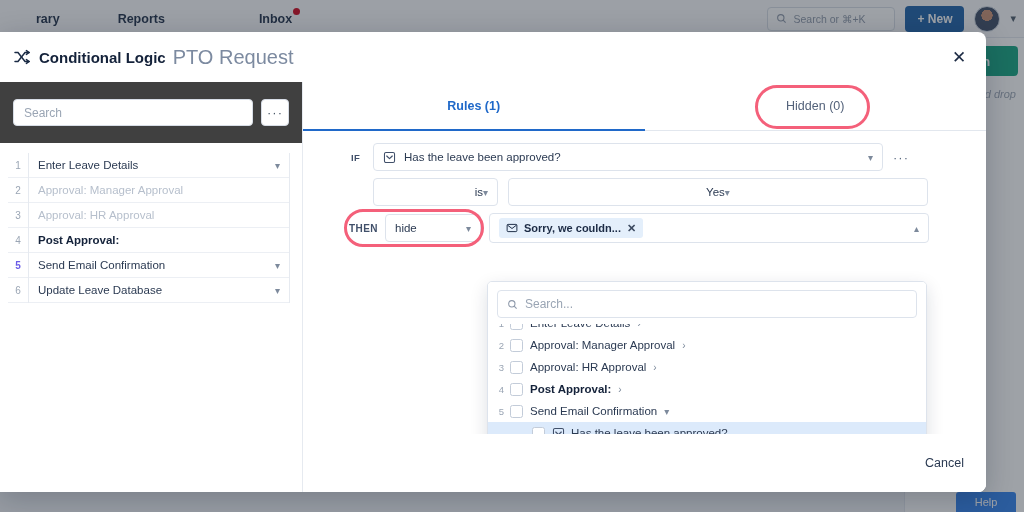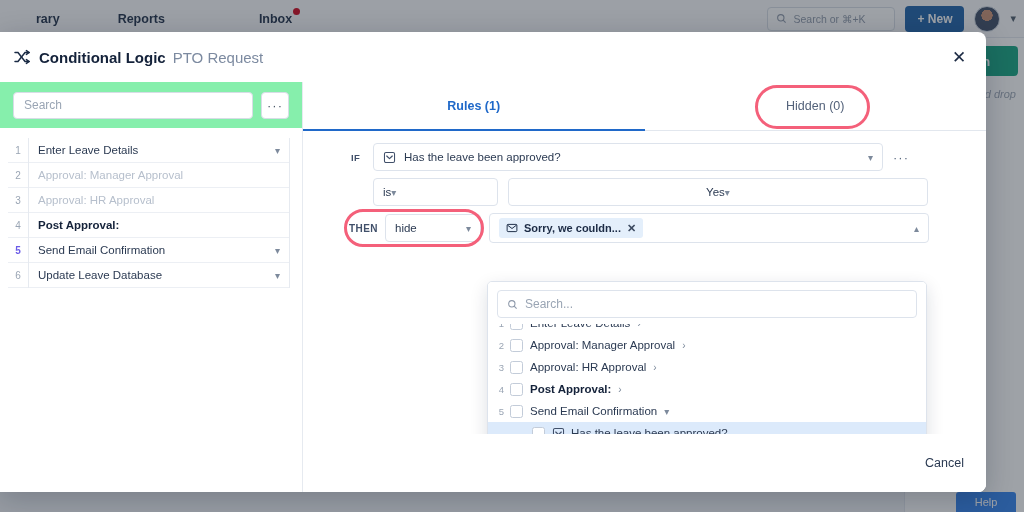--- a/index.html
+++ b/index.html
@@ -72,33 +72,33 @@
     background: #ffffff; border-radius: 0 8px 8px 0;
     box-shadow: 0 6px 28px rgba(10,20,40,0.22);
     overflow: hidden;
   }
   .modal-header {
     height: 50px; display: flex; align-items: center; padding-left: 14px;
     position: relative;
   }
   .shuffle-icon { width: 16px; height: 16px; margin-right: 9px; color: #1b2b45; }
   .modal-title { font-size: 15px; font-weight: 700; color: #14223a; }
-  .modal-subtitle { font-size: 15px; color: #7c8aa0; margin-left: 7px; font-weight: 400; }
+  .modal-subtitle { font-size: 20px; color: #7c8aa0; margin-left: 7px; font-weight: 400; }
   .modal-close {
     position: absolute; right: 16px; top: 50%; transform: translateY(-50%);
     width: 22px; height: 22px; display: flex; align-items: center; justify-content: center;
     font-size: 17px; color: #1d2b44; cursor: pointer;
   }
 
   .modal-body { display: flex; height: 410px; }
 
   
   .left-pane { width: 303px; border-right: 1px solid #e6eaf0; background: #fff; }
   .left-search-wrap {
-    height: 46px; background: #86efac; display: flex; align-items: center; gap: 8px;
+    height: 61px; background: #404040; display: flex; align-items: center; gap: 8px;
     padding: 0 13px;
   }
   .left-search {
     flex: 1; height: 27px; border: 1px solid #d7dde6; border-radius: 4px; background: #fff;
     display: flex; align-items: center; padding: 0 10px; font-size: 12px; color: #9aa5b4;
   }
   .left-dots {
     width: 28px; height: 27px; border: 1px solid #d7dde6; border-radius: 4px; background: #fff;
     display: flex; align-items: center; justify-content: center; color: #4a5868; font-size: 13px;
     letter-spacing: 1px;
@@ -146,21 +146,21 @@
     height: 28px; border: 1px solid #dde3ec; border-radius: 4px; background: #fff;
     display: flex; align-items: center; padding: 0 9px; font-size: 11.5px; color: #2b3a52;
   }
 
   .row-if { margin-left: 24px; }
   .if-field { width: 510px; justify-content: space-between; }
   .if-left { display: flex; align-items: center; gap: 8px; }
   .row-dots { margin-left: 10px; color: #5b6a80; font-size: 13px; letter-spacing: 1px; }
 
   .row2 { margin-top: 7px; padding-left: 70px; gap: 10px; display: flex; }
-  .op-field { width: 125px; justify-content: flex-start; }
+  .op-field { width: 125px; justify-content: flex-end; }
   .val-field { width: 420px; justify-content: center; }
 
   .row3 { margin-top: 7px; padding-left: 46px; display: flex; align-items: center; gap: 8px; position: relative; }
   .then-kw { font-size: 10px; font-weight: 700; color: #41506a; letter-spacing: 0.4px; width: 28px; }
   .act-field { width: 96px; justify-content: space-between; }
   .target-field {
     width: 440px; height: 30px; border: 1px solid #dde3ec; border-radius: 4px; background: #fff;
     display: flex; align-items: center; padding: 0 9px; justify-content: space-between;
   }
   .chip {

